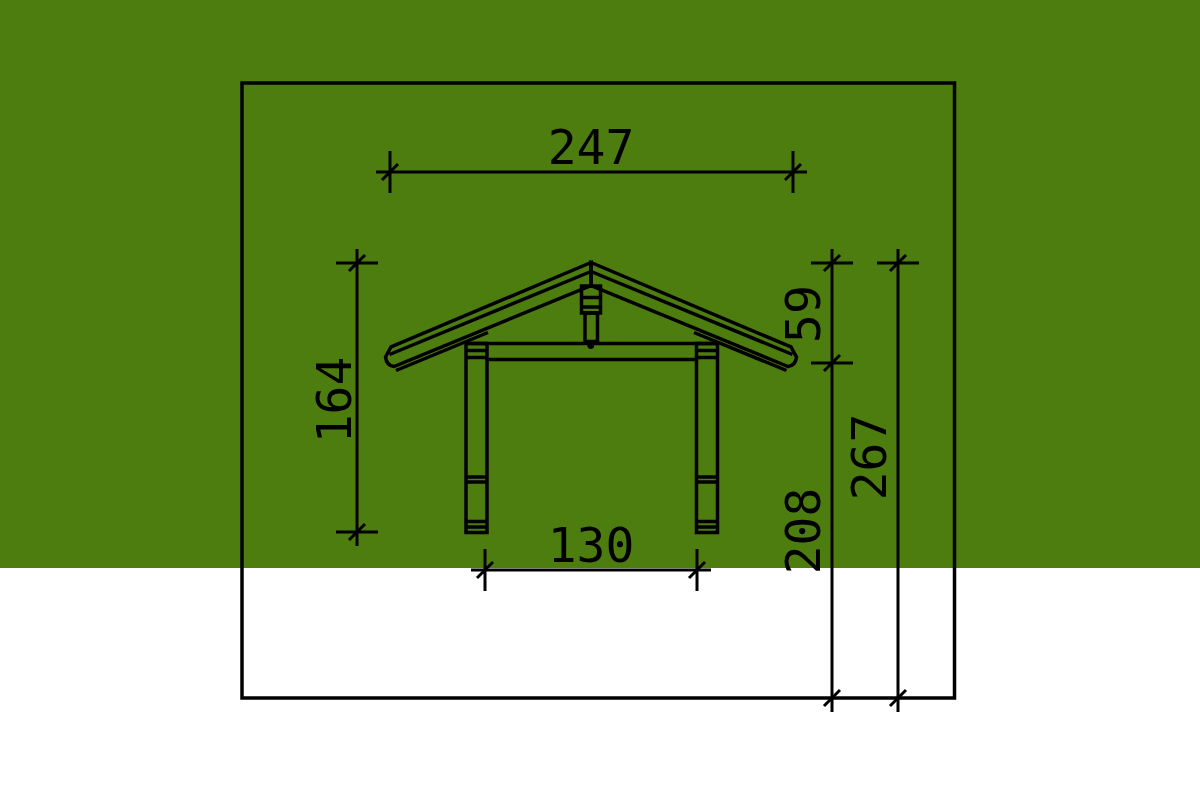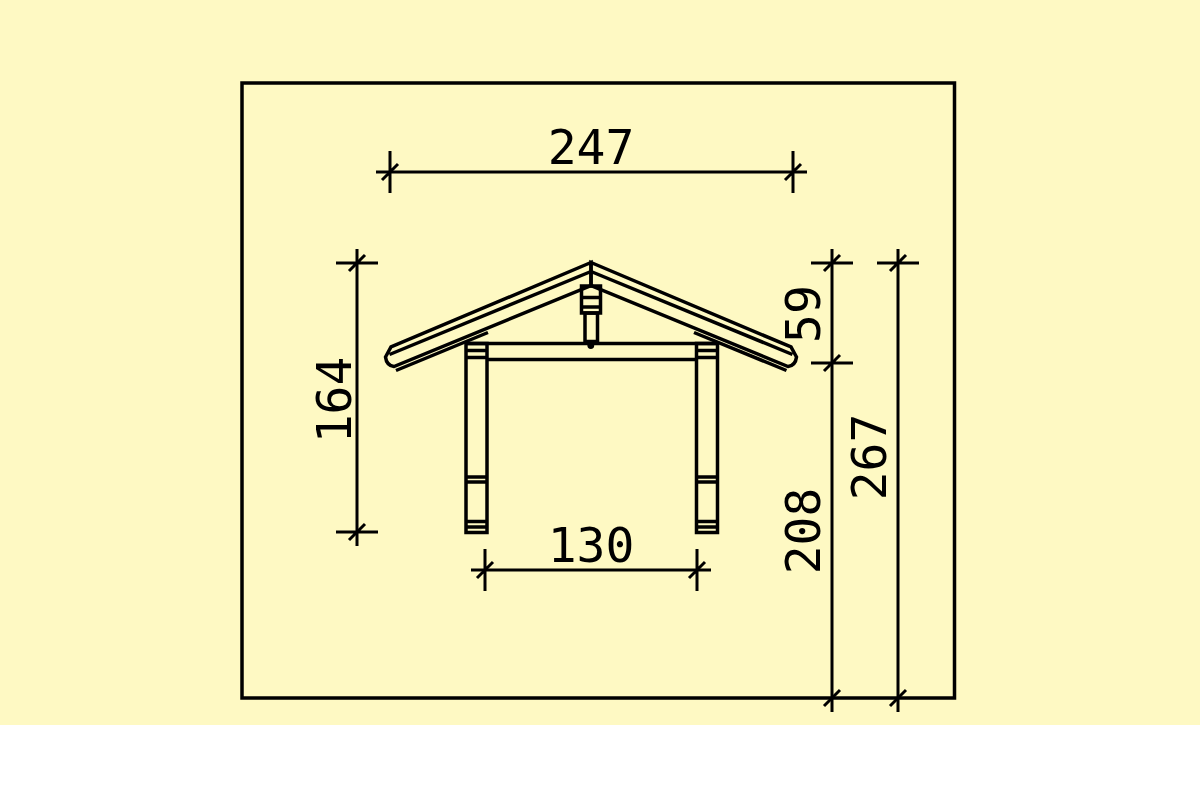--- a/index.html
+++ b/index.html
@@ -7,22 +7,22 @@
     padding: 0;
     width: 1200px;
     height: 800px;
     background: #ffffff;
     overflow: hidden;
     font-family: "DejaVu Sans Mono", monospace;
   }
   .canvas {
     position: relative;
     width: 1200px;
-    height: 725px;
-    background: #fef9c3;
+    height: 568px;
+    background: #4d7c0f;
   }
   svg { position: absolute; left: 0; top: 0; }
   .stroke {
     fill: none;
     stroke: #000000;
     stroke-width: 3.5;
     stroke-linecap: butt;
     stroke-linejoin: miter;
   }
   .dimline {

